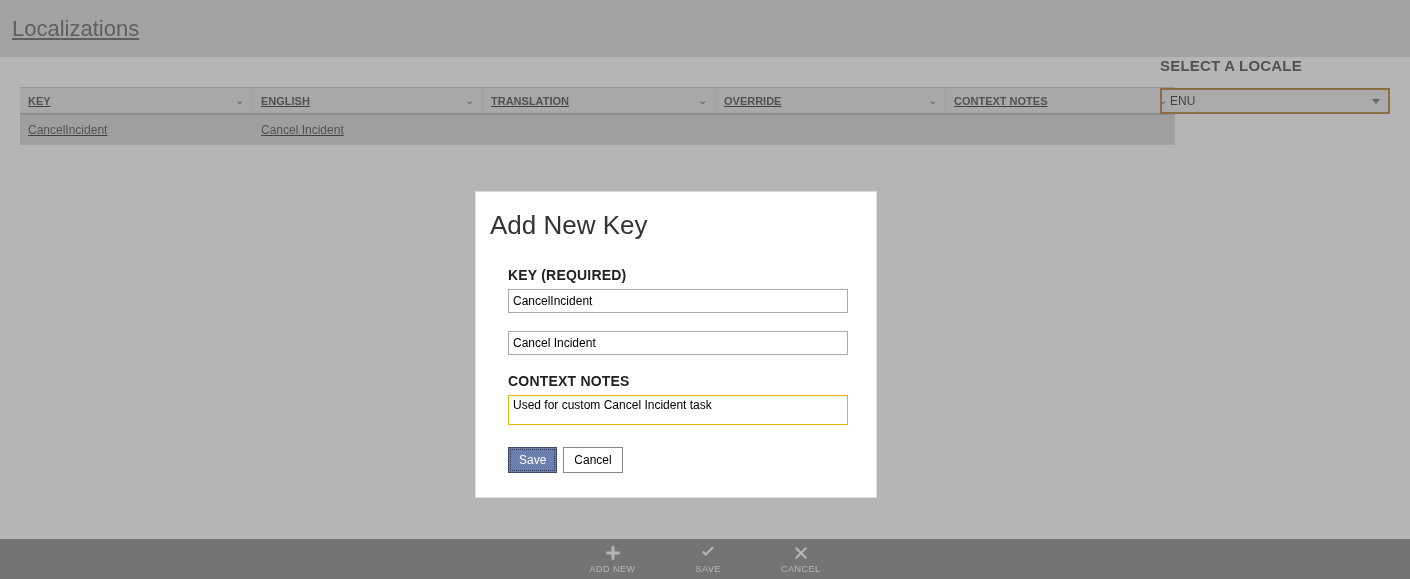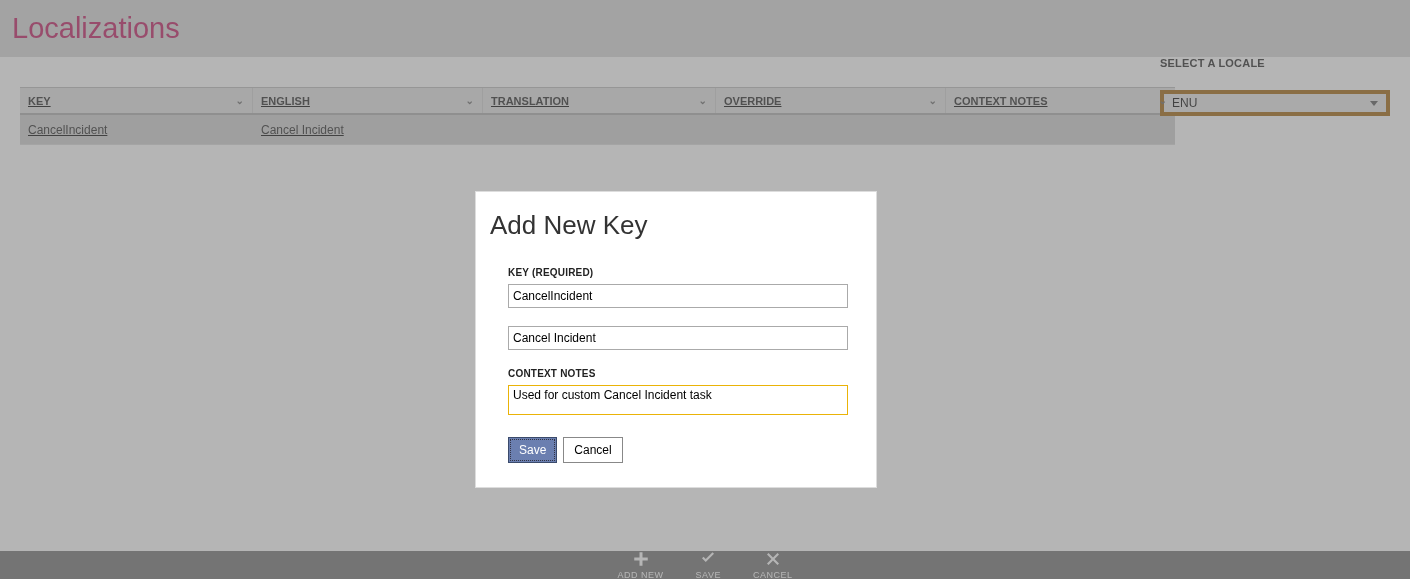--- a/index.html
+++ b/index.html
@@ -2,65 +2,65 @@
 <html><head>
 <meta charset="utf-8">
 <style>
   * { box-sizing: border-box; margin: 0; padding: 0; }
   html, body { width: 1410px; height: 579px; font-family: "Segoe UI", Arial, sans-serif; background: #ffffff; overflow: hidden; }
 
   .page { position: relative; width: 1410px; height: 579px; }
 
   
   .header { background: #d7d7d7; height: 57px; display: flex; align-items: center; padding-left: 12px; }
-  .header h1 { font-weight: 300; font-size: 29px; color: #be185d; }
+  .header h1 { font-weight: 300; font-size: 22px; color: #404040; text-decoration: underline; }
 
   
   .content { padding: 30px 20px 0 20px; position: relative; }
 
   
   .check-row { display: flex; align-items: center; gap: 10px; margin-left: 18px; margin-bottom: 20px; }
   .checkbox { width: 18px; height: 18px; border: 1px solid #999; background: #fafafa; }
   .check-label { font-size: 12px; letter-spacing: .2px; color: #222; }
 
   
   .locale-block { position: absolute; right: 20px; top: 0px; width: 230px; }
-  .locale-label { font-size: 11px; font-weight: bold; color: #222; margin-bottom: 21px; letter-spacing: .2px; }
-  .locale-select { width: 100%; height: 26px; border: 4px solid #a16207; background: #e6e6e6; font-size: 12px; padding: 0 8px; display: flex; align-items: center; justify-content: space-between; }
+  .locale-label { font-size: 15px; font-weight: bold; color: #222; margin-bottom: 14px; letter-spacing: .2px; }
+  .locale-select { width: 100%; height: 26px; border: 2px solid #a16207; background: #e6e6e6; font-size: 12px; padding: 0 8px; display: flex; align-items: center; justify-content: space-between; }
   .chev { width: 0; height: 0; border-left: 4px solid transparent; border-right: 4px solid transparent; border-top: 5px solid #555; }
 
   
   .table { width: 1155px; border-collapse: collapse; text-decoration: underline; }
   .thead { display: flex; background: #e3e3e3; border-top: 1px solid #bbb; border-bottom: 2px solid #aaa; height: 28px; }
   .th { position: relative; font-size: 11px; font-weight: bold; color: #222; display: flex; align-items: center; padding-left: 8px; border-right: 1px solid #cfcfcf; }
   .th:last-child { border-right: none; }
   .th .sort { position: absolute; right: 8px; color: #666; font-size: 10px; }
   .col-key { width: 233px; }
   .col-en  { width: 230px; }
   .col-tr  { width: 233px; }
   .col-ov  { width: 230px; }
   .col-cn  { width: 229px; }
 
   .trow { display: flex; height: 30px; border-bottom: 1px solid #d9d9d9; font-size: 12px; color: #222; }
   .trow.selected { background: #cfcfcf; }
   .td { padding-left: 8px; display: flex; align-items: center; }
 
   
-  .bottombar { position: absolute; bottom: 0; left: 0; right: 0; height: 28px; background: #6f6f6f; display: flex; align-items: center; justify-content: center; gap: 32px; color: #fff; }
+  .bottombar { position: absolute; bottom: 0; left: 0; right: 0; height: 40px; background: #6f6f6f; display: flex; align-items: center; justify-content: center; gap: 60px; color: #fff; }
   .bb-item { display: flex; flex-direction: column; align-items: center; gap: 2px; font-size: 9px; letter-spacing: .5px; }
   .bb-item svg { width: 18px; height: 18px; fill: #fff; }
 
   
   .overlay { position: absolute; inset: 0; background: rgba(120,120,120,0.55); }
 
   
   .modal { position: absolute; left: 476px; top: 192px; width: 400px; background: #fff; padding: 18px 20px 24px 14px; box-shadow: 0 0 0 1px #ddd; }
   .modal h2 { font-weight: 300; font-size: 26px; color: #333; margin-bottom: 26px; }
   .mf { margin-left: 18px; margin-bottom: 18px; }
-  .mf label { display: block; font-size: 10px; font-weight: bold; color: #222; margin-bottom: 6px; letter-spacing: .2px; }
+  .mf label { display: block; font-size: 14px; font-weight: bold; color: #222; margin-bottom: 6px; letter-spacing: .2px; }
   .mf input[type=text] { width: 340px; height: 24px; border: 1px solid #aaa; padding: 0 4px; font-size: 12px; font-family: inherit; }
   .mf textarea { width: 340px; height: 30px; border: 1px solid #eab308; padding: 2px 4px; font-size: 12px; font-family: inherit; resize: none; overflow-y: scroll; }
   .mbtns { margin-left: 18px; display: flex; gap: 6px; }
   .btn { height: 26px; padding: 0 10px; font-size: 12px; border: 1px solid #888; background: #fff; cursor: pointer; font-family: inherit; }
   .btn.primary { background: #6b7fb0; border: 1px solid #3a4a6b; color: #fff; outline: 1px dotted #334; outline-offset: -3px; }
 
 </style>
 </head>
 <body>
 

